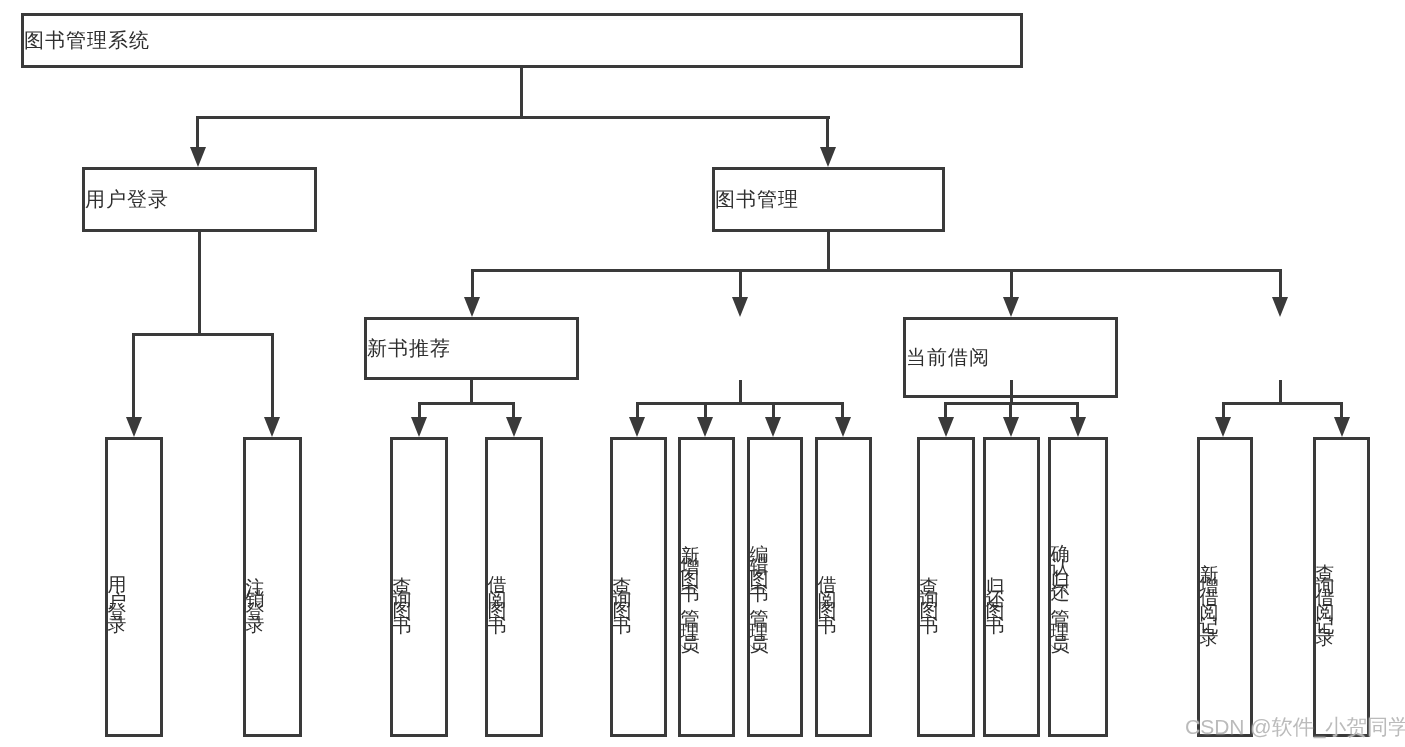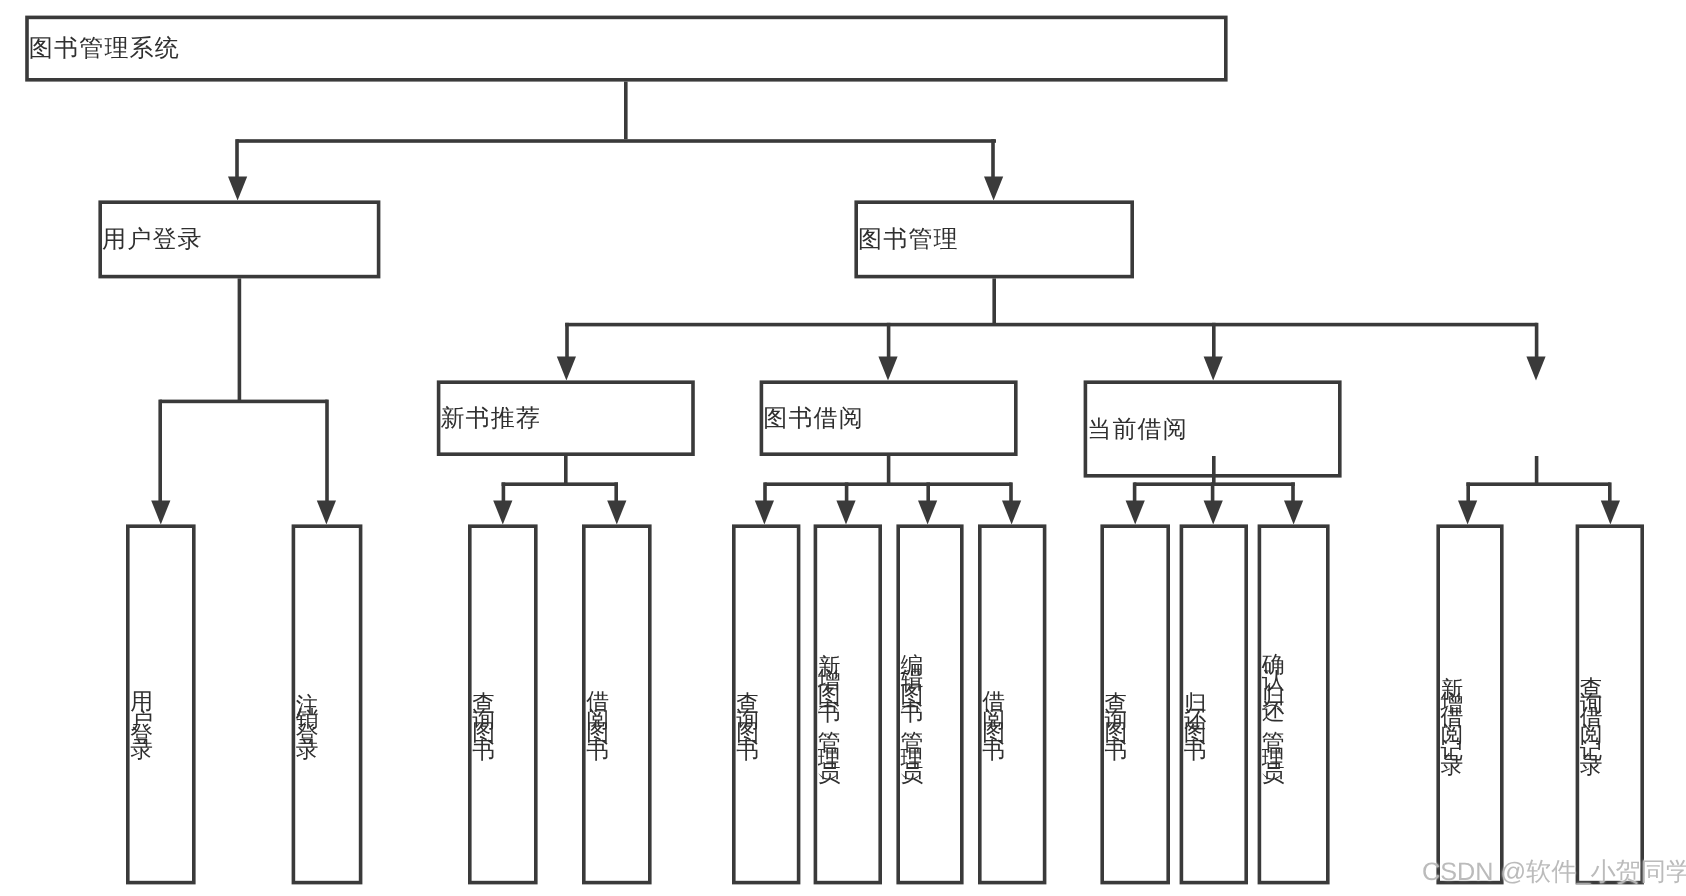--- a/index.html
+++ b/index.html
@@ -66,23 +66,20 @@
   <div class="arrow" style="left:464px;top:297px"></div>
   <div class="vline" style="left:739px;top:269px;height:31px"></div>
   <div class="arrow" style="left:732px;top:297px"></div>
   <div class="vline" style="left:1010px;top:269px;height:31px"></div>
   <div class="arrow" style="left:1003px;top:297px"></div>
   <div class="vline" style="left:1279px;top:269px;height:31px"></div>
   <div class="arrow" style="left:1272px;top:297px"></div>
 
   <div class="box hbox" style="left:364px;top:317px;width:215px;height:63px">
     <span>新书推荐</span>
-  </div>
-  <div class="box hbox" style="left:633px;top:317px;width:215px;height:63px">
-    <span>图书借阅</span>
   </div>
   <div class="box hbox" style="left:903px;top:317px;width:215px;height:81px">
     <span>当前借阅</span>
   </div>
 
   <div class="vline" style="left:470px;top:380px;height:24px"></div>
   <div class="hline" style="left:418px;top:402px;width:97px"></div>
   <div class="vline" style="left:418px;top:402px;height:17px"></div>
   <div class="arrow" style="left:411px;top:417px"></div>
   <div class="vline" style="left:512px;top:402px;height:17px"></div>

